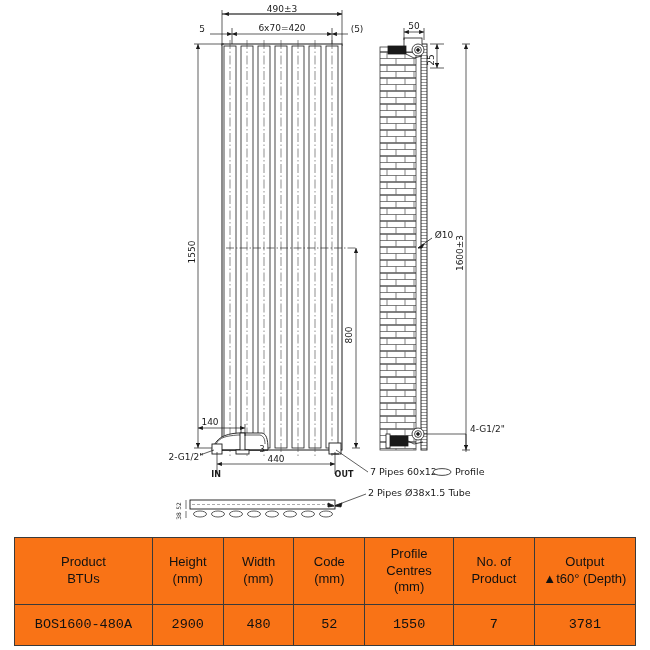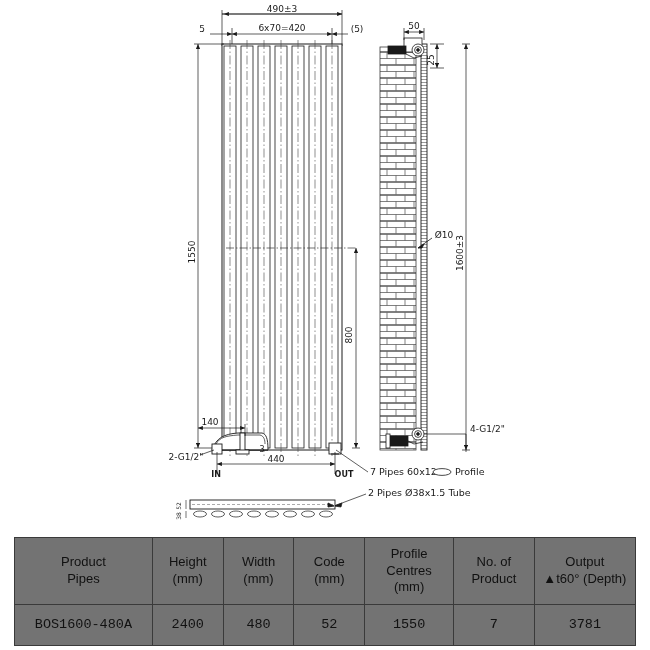--- a/index.html
+++ b/index.html
@@ -34,21 +34,21 @@
   #spec-table-wrap {
     position: absolute;
     left: 14px;
     top: 537px;
     width: 622px;
   }
   table.spec {
     border-collapse: collapse;
     width: 622px;
     table-layout: fixed;
-    background: #737373;
+    background: #f97316;
   }
   table.spec td, table.spec th {
     border: 1px solid #3a3a3a;
     text-align: center;
     vertical-align: middle;
     font-weight: normal;
     font-size: 13px;
     line-height: 1.28;
     color: #111;
     padding: 2px 1px;
@@ -313,21 +313,21 @@
           <col style="width:11.4%">
         <col style="width:11.4%">
           <col style="width:14.3%">
           <col style="width:13.0%">
         <col style="width:16.3%">
       </colgroup>
       <thead>
         <tr>
           <td>
             <span class="hdr-line">Product</span>
-            <span class="hdr-line">Pipes</span>
+            <span class="hdr-line">BTUs</span>
           </td>
           <td>
             <span class="hdr-line">Height</span>
             <span class="hdr-line">(mm)</span>
           </td>
           <td>
             <span class="hdr-line">Width</span>
             <span class="hdr-line">(mm)</span>
           </td>
           <td>
@@ -345,21 +345,21 @@
           </td>
           <td>
             <span class="hdr-line">Output</span>
             <span class="hdr-line">▲t60° (Depth)</span>
           </td>
         </tr>
       </thead>
       <tbody>
         <tr>
           <td>BOS1600-480A</td>
-          <td>2400</td>
+          <td>2900</td>
           <td>480</td>
           <td>52</td>
           <td>1550</td>
           <td>7</td>
           <td>3781</td>
         </tr>
       </tbody>
     </table>
   </div>
 

